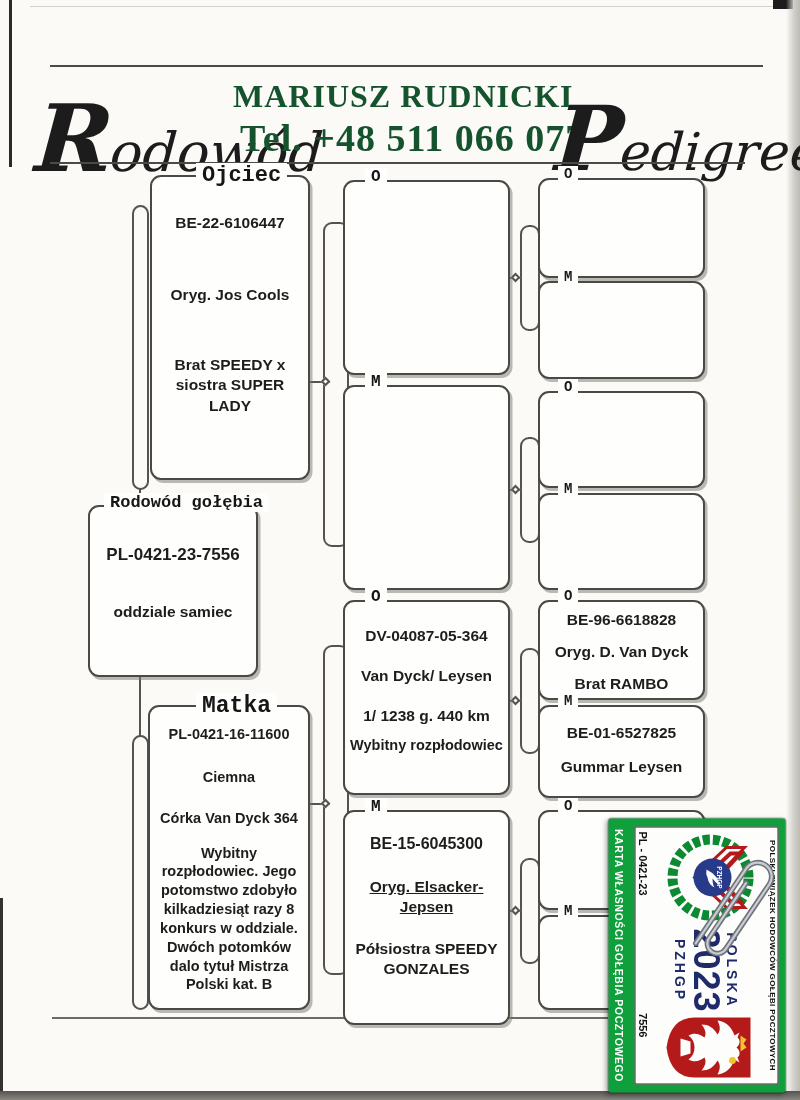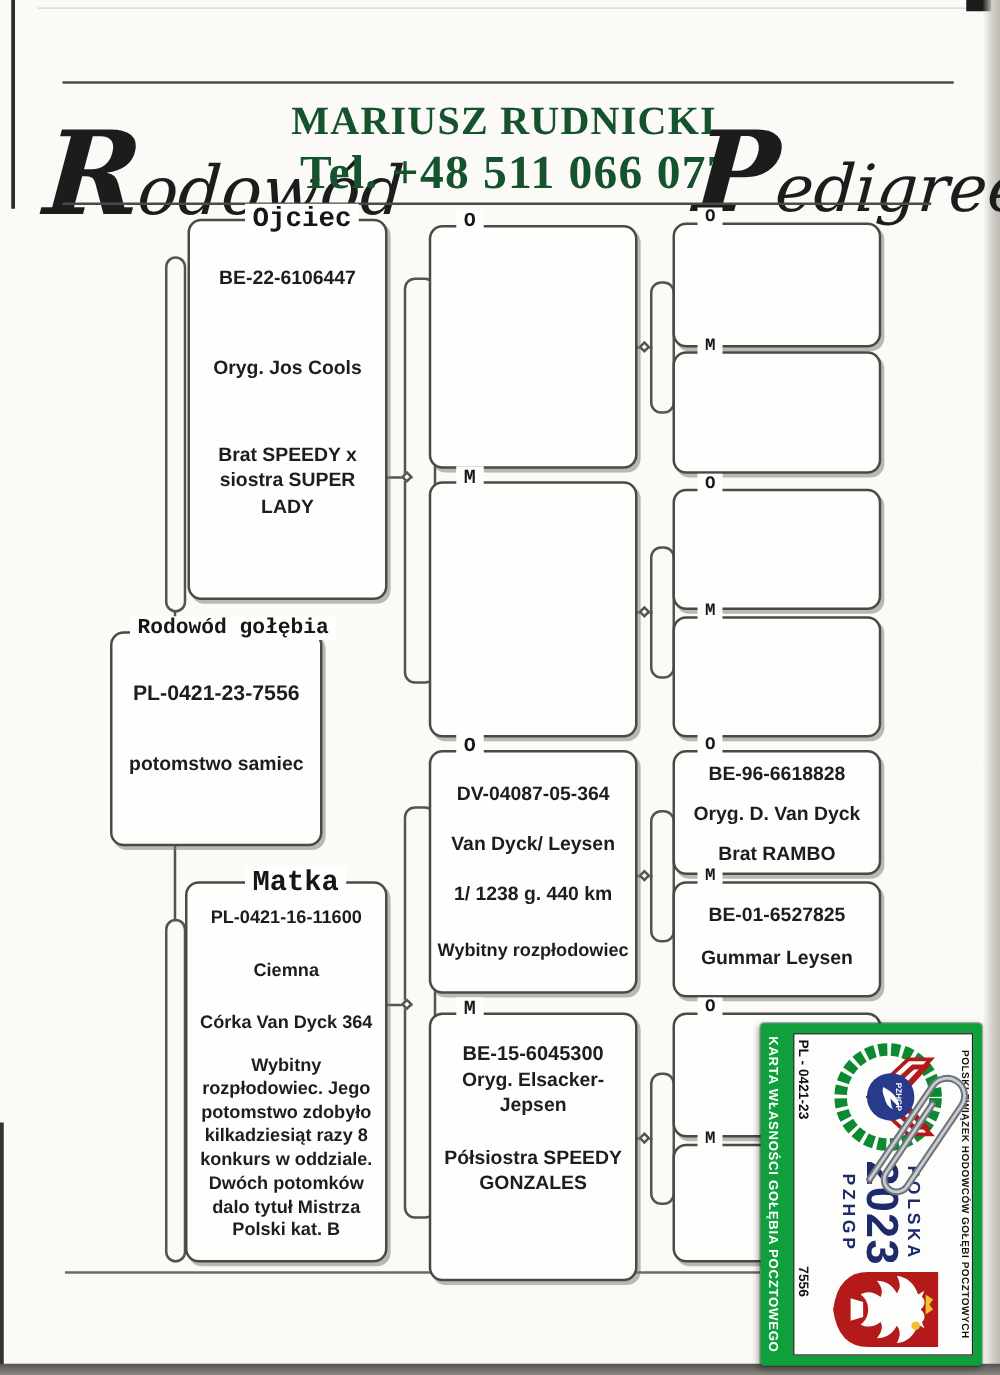--- a/index.html
+++ b/index.html
@@ -113,21 +113,21 @@
   <div class="pbox" style="left:150px;top:175px;width:160px;height:305px;">
     <span class="legend" style="left:44px;font-size:22px;">Ojciec</span>
     <p class="bt" style="font-size:15.5px;margin-top:36px;">BE-22-6106447</p>
     <p class="bt" style="font-size:15.5px;margin-top:52px;">Oryg. Jos Cools</p>
     <p class="bt" style="font-size:15.5px;margin-top:50px;padding:0 14px;">Brat SPEEDY x siostra SUPER LADY</p>
   </div>
 
   <div class="pbox" style="left:88px;top:505px;width:170px;height:172px;">
     <span class="legend" style="left:14px;font-size:17px;text-align:center;">Rodowód gołębia</span>
     <p class="bt" style="font-size:17px;margin-top:37px;">PL-0421-23-7556</p>
-    <p class="bt" style="font-size:15.5px;margin-top:36px;">potomstwo samiec</p>
+    <p class="bt" style="font-size:15.5px;margin-top:36px;">oddziale samiec</p>
   </div>
 
   <div class="pbox" style="left:148px;top:705px;width:162px;height:305px;">
     <span class="legend" style="left:46px;font-size:23px;">Matka</span>
     <p class="bt" style="font-size:14.5px;margin-top:18px;">PL-0421-16-11600</p>
     <p class="bt" style="font-size:14.5px;margin-top:24px;">Ciemna</p>
     <p class="bt" style="font-size:14.5px;margin-top:22px;">Córka Van Dyck 364</p>
     <p class="bt" style="font-size:14.5px;margin-top:16px;padding:0 7px;">Wybitny rozpłodowiec. Jego potomstwo zdobyło kilkadziesiąt razy 8 konkurs w oddziale. Dwóch potomków dalo tytuł Mistrza Polski kat. B</p>
   </div>
 
@@ -135,26 +135,26 @@
     <span class="legend" style="left:20px;font-size:16px;">O</span>
   </div>
   <div class="pbox" style="left:343px;top:385px;width:167px;height:205px;">
     <span class="legend" style="left:20px;font-size:16px;">M</span>
   </div>
   <div class="pbox" style="left:343px;top:600px;width:167px;height:195px;">
     <span class="legend" style="left:20px;font-size:16px;">O</span>
     <p class="bt" style="font-size:15.5px;margin-top:24px;">DV-04087-05-364</p>
     <p class="bt" style="font-size:15.5px;margin-top:20px;">Van Dyck/ Leysen</p>
     <p class="bt" style="font-size:15.5px;margin-top:20px;">1/ 1238 g. 440 km</p>
-    <p class="bt" style="font-size:14.5px;margin-top:26px;">Wybitny rozpłodowiec</p>
+    <p class="bt" style="font-size:14.5px;margin-top:10px;">Wybitny rozpłodowiec</p>
   </div>
   <div class="pbox" style="left:343px;top:810px;width:167px;height:215px;">
     <span class="legend" style="left:20px;font-size:16px;">M</span>
     <p class="bt" style="font-size:16px;margin-top:22px;">BE-15-6045300</p>
-    <p class="bt" style="font-size:15.5px;padding:0 22px;">Oryg. Elsacker-Jepsen</p>
+    <p class="bt" style="font-size:15.5px;margin-top:22px;padding:0 22px;text-decoration:underline;">Oryg. Elsacker-Jepsen</p>
     <p class="bt" style="font-size:15.5px;margin-top:22px;padding:0 8px;">Półsiostra SPEEDY GONZALES</p>
   </div>
 
   <div class="pbox" style="left:538px;top:178px;width:167px;height:100px;">
     <span class="legend" style="left:18px;font-size:14px;">O</span>
   </div>
   <div class="pbox" style="left:538px;top:281px;width:167px;height:98px;">
     <span class="legend" style="left:18px;font-size:14px;">M</span>
   </div>
   <div class="pbox" style="left:538px;top:391px;width:167px;height:97px;">

